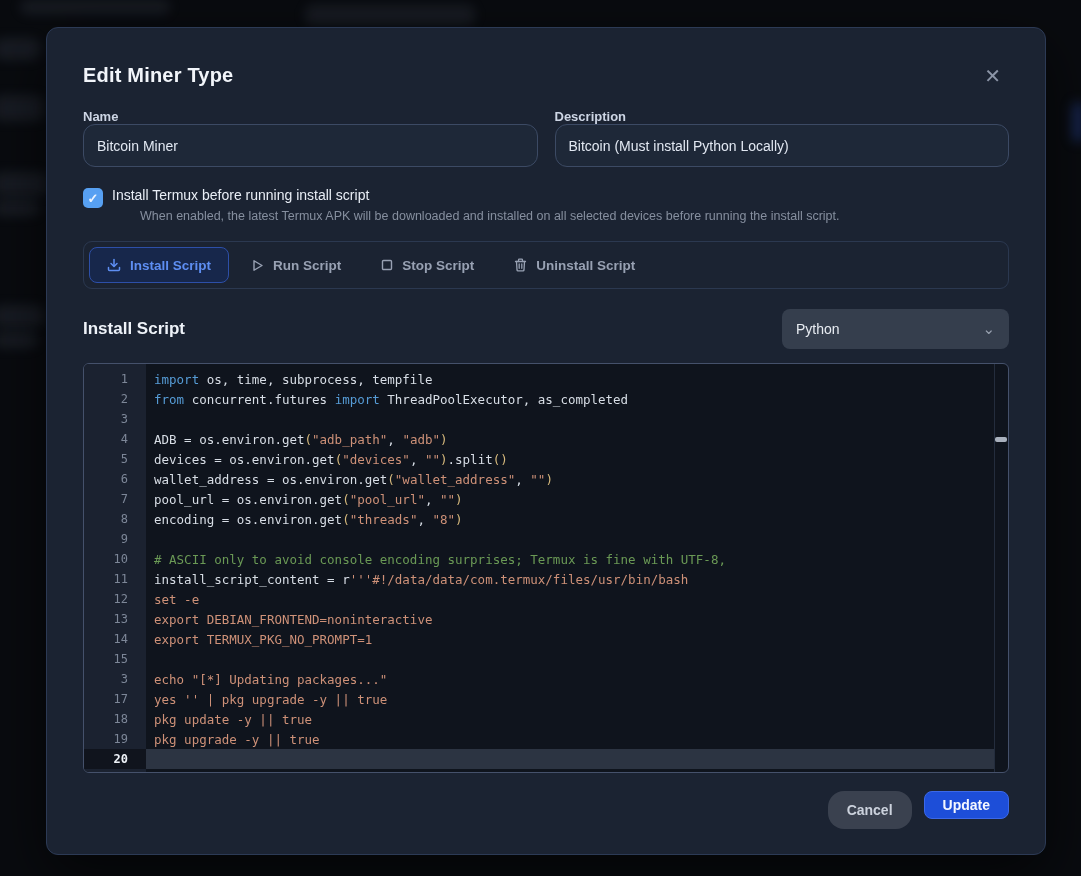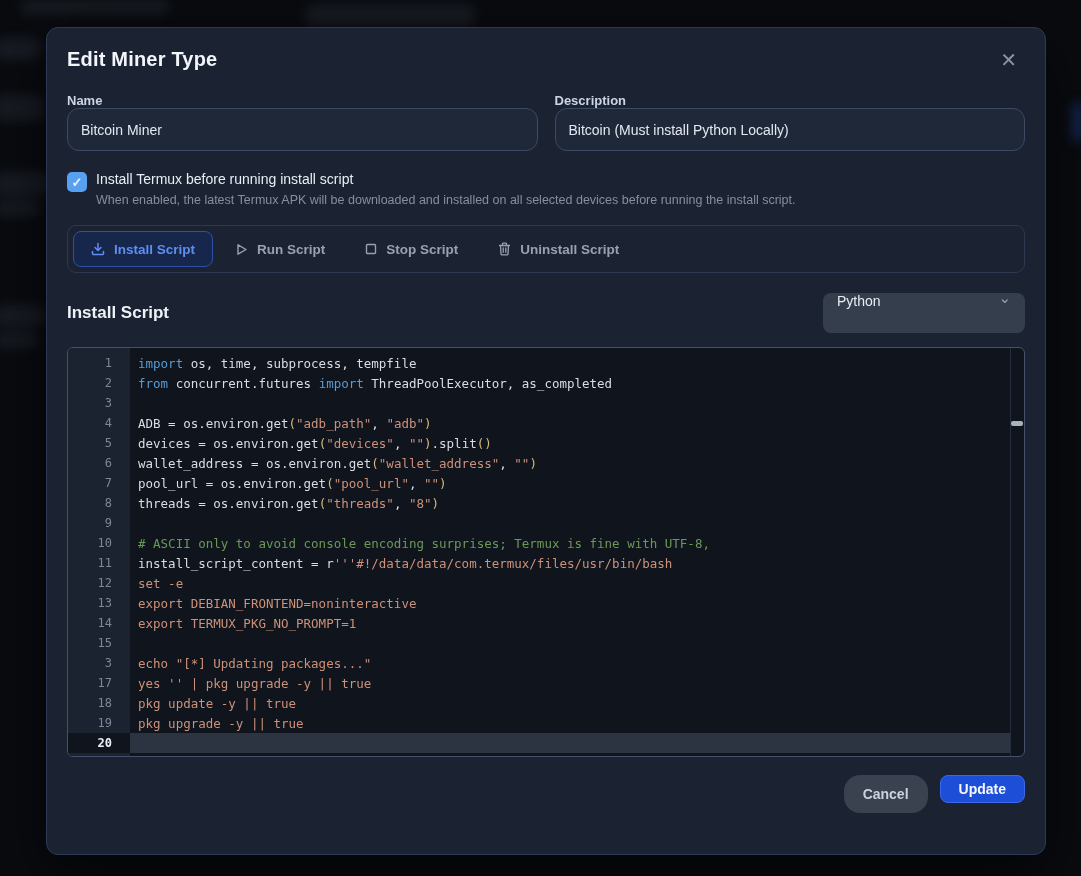--- a/index.html
+++ b/index.html
@@ -19,21 +19,21 @@
   .backdrop-blob.blue { background: rgba(40, 70, 160, 0.45); }
 
   
   .modal {
     position: absolute;
     left: 46px; top: 27px;
     width: 1000px; height: 828px;
     background: #1b2332;
     border: 1px solid #2c3a55;
     border-radius: 12px;
-    padding: 20px;
+    padding: 36px;
     box-shadow: 0 20px 60px rgba(0,0,0,0.6);
   }
   .modal-header { display: flex; align-items: flex-start; justify-content: space-between; }
   .modal-title { color: #f2f5fa; font-size: 20px; font-weight: bold; letter-spacing: 0.2px; }
   .close-btn {
     background: none; border: none; cursor: pointer;
     color: #8b94a6; font-size: 20px; line-height: 20px;
     margin-top: 2px; margin-right: 8px;
     font-family: "Liberation Sans", sans-serif;
   }
@@ -57,21 +57,21 @@
   .checkbox-row { display: flex; align-items: flex-start; margin-top: 20px; }
   .checkbox {
     width: 20px; height: 20px; border-radius: 5px;
     background: #57a0f2;
     display: flex; align-items: center; justify-content: center;
     color: #eaf3ff; font-size: 13px; font-weight: bold;
     cursor: pointer; flex: 0 0 20px; margin-top: 1px;
   }
   .checkbox-texts { margin-left: 9px; }
   .checkbox-label { color: #e9eef6; font-size: 14px; }
-  .checkbox-help { color: #868f9f; font-size: 12.5px; margin-top: 6px; }
+  .checkbox-help { color: #868f9f; font-size: 12.5px; margin-top: 6px; margin-left: 28px; }
 
   
   .script-toolbar {
     margin-top: 18px;
     border: 1px solid #2b3850;
     border-radius: 9px;
     padding: 5px;
     display: flex; align-items: center; gap: 4px;
   }
   .tb-btn {
@@ -85,23 +85,23 @@
     background: #17274b;
     border-color: #2d4fa8;
     color: #5e8ef2;
   }
   .tb-btn svg { display: block; }
 
   
   .section-row { display: flex; align-items: center; justify-content: space-between; margin-top: 20px; }
   .section-title { color: #eef2f8; font-size: 17px; font-weight: bold; }
   .lang-select {
-    width: 202px; height: 40px;
+    width: 227px; height: 40px;
     background: #353e4d; border: none; border-radius: 8px;
-    display: flex; align-items: flex-start; justify-content: space-between;
+    display: flex; align-items: center; justify-content: space-between;
     padding: 0 14px;
     color: #e8ecf2; font-size: 14px; cursor: pointer;
     font-family: "Liberation Sans", sans-serif;
   }
   .lang-select .chev { color: #9aa3b2; font-size: 15px; line-height: 10px; }
 
   
   .editor {
     margin-top: 14px;
     height: 410px;
@@ -281,21 +281,21 @@
         <div class="code-row">
           <span class="ln">6</span>
           <span class="code"><span class="tok-txt">wallet_address = os.environ.get</span><span class="tok-brk">(</span><span class="tok-str">"wallet_address"</span><span class="tok-txt">, </span><span class="tok-str">""</span><span class="tok-brk">)</span></span>
         </div>
         <div class="code-row">
           <span class="ln">7</span>
           <span class="code"><span class="tok-txt">pool_url = os.environ.get</span><span class="tok-brk">(</span><span class="tok-str">"pool_url"</span><span class="tok-txt">, </span><span class="tok-str">""</span><span class="tok-brk">)</span></span>
         </div>
         <div class="code-row">
           <span class="ln">8</span>
-          <span class="code"><span class="tok-txt">threads = os.environ.get</span><span class="tok-brk">(</span><span class="tok-str">"threads"</span><span class="tok-txt">, </span><span class="tok-str">"8"</span><span class="tok-brk">)</span></span>
+          <span class="code"><span class="tok-txt">encoding = os.environ.get</span><span class="tok-brk">(</span><span class="tok-str">"threads"</span><span class="tok-txt">, </span><span class="tok-str">"8"</span><span class="tok-brk">)</span></span>
         </div>
         <div class="code-row">
           <span class="ln">9</span>
           <span class="code"></span>
         </div>
         <div class="code-row">
           <span class="ln">10</span>
           <span class="code"><span class="tok-com"># ASCII only to avoid console encoding surprises; Termux is fine with UTF-8,</span></span>
         </div>
         <div class="code-row">

